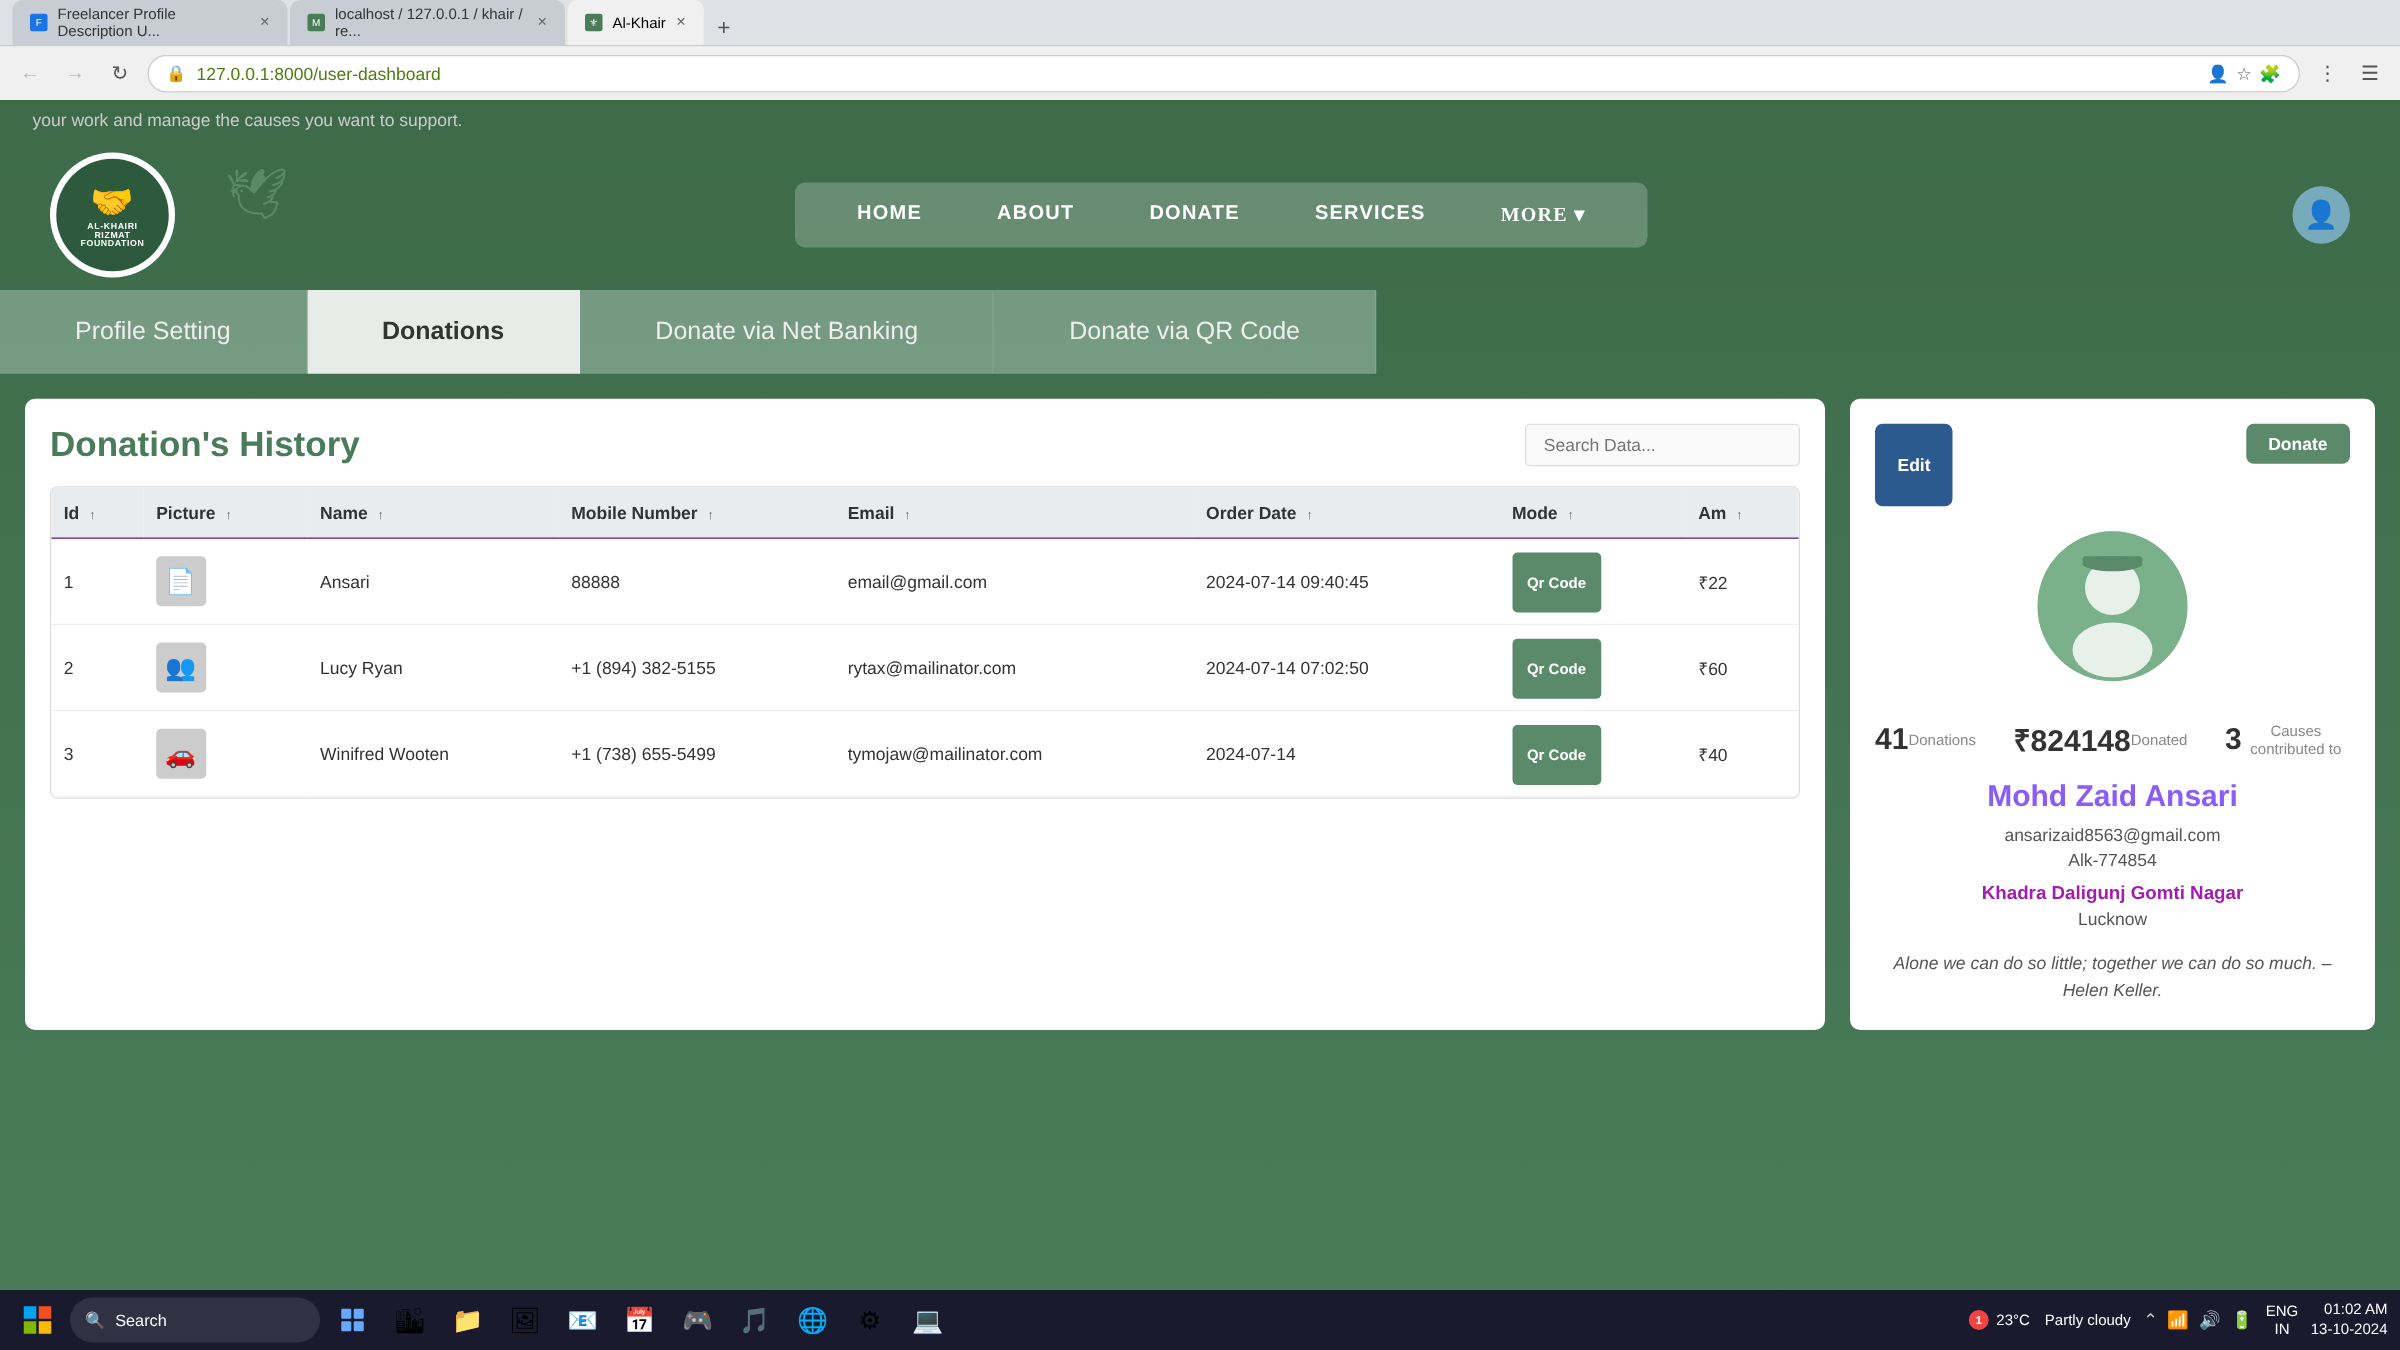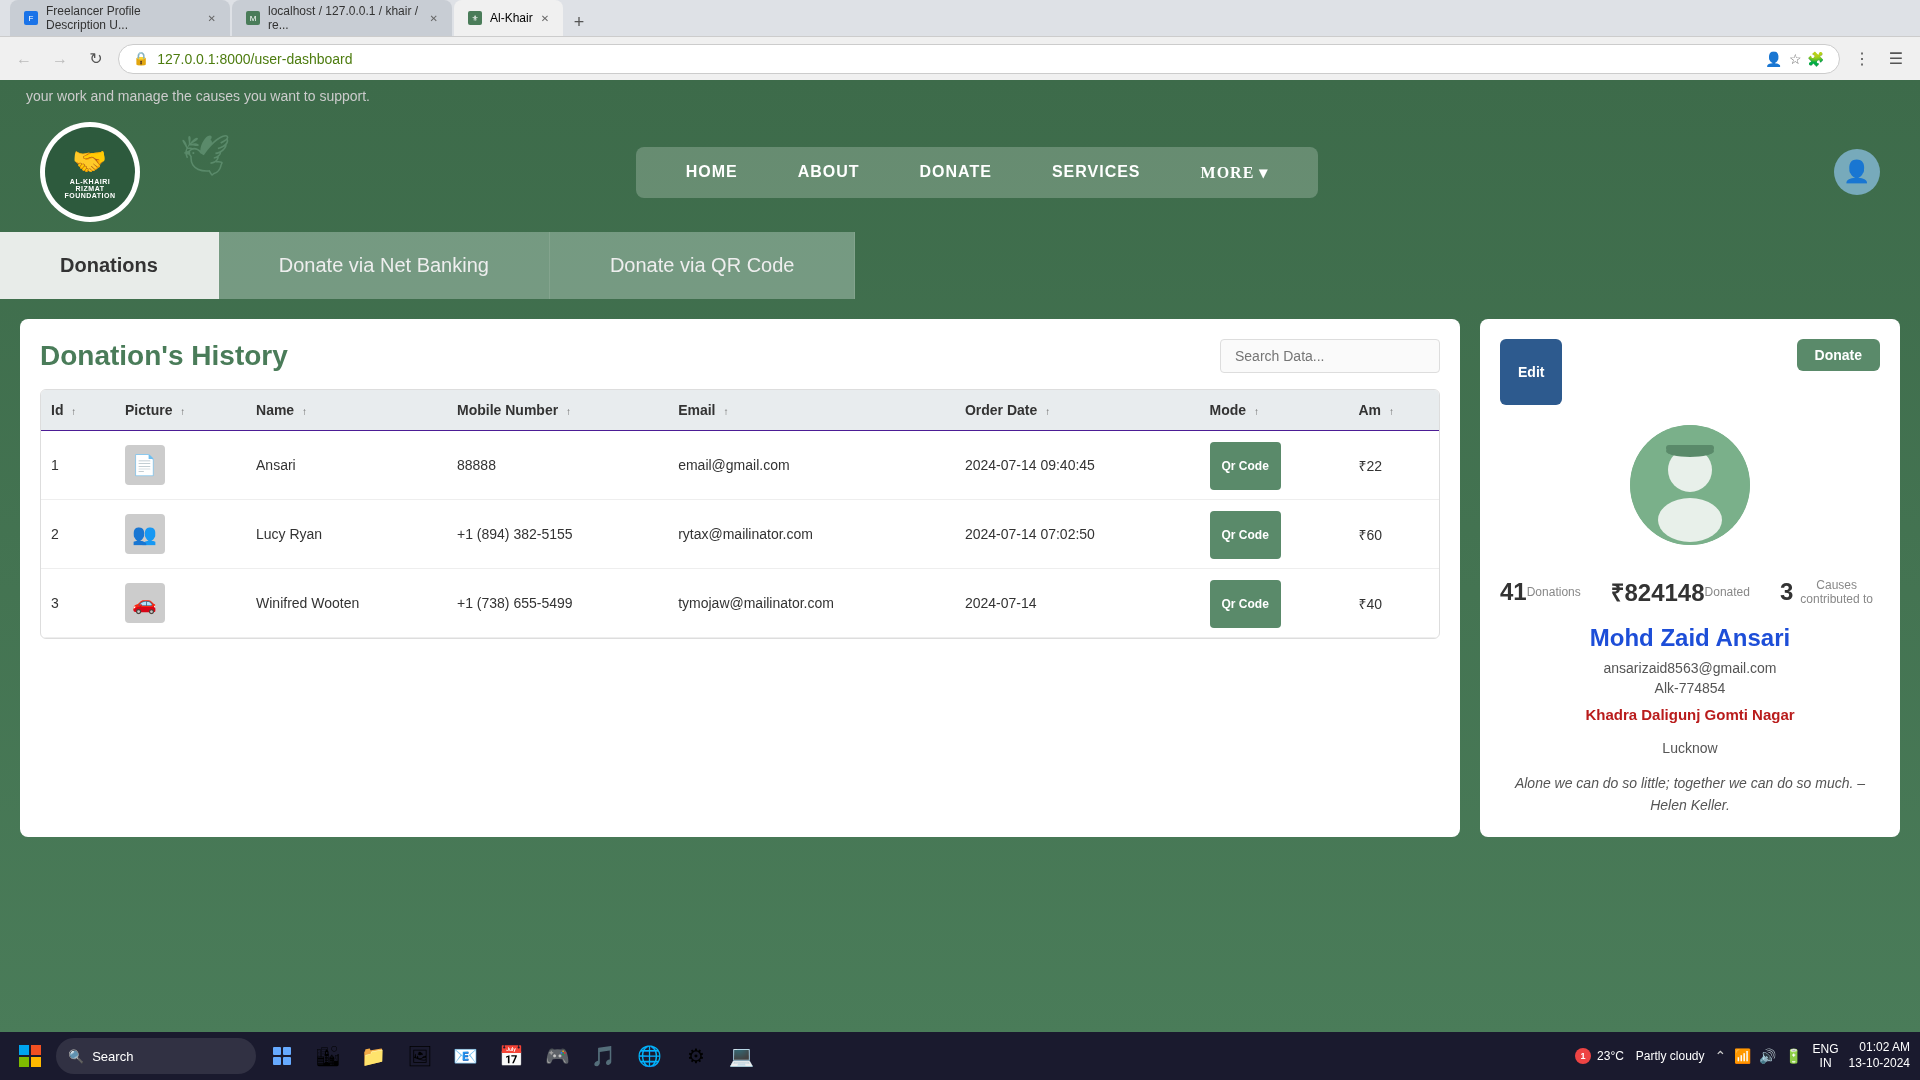--- a/index.html
+++ b/index.html
@@ -358,41 +358,41 @@
     .stat-number {
       font-size: 24px;
       font-weight: 700;
       color: #333;
     }
     .stat-label {
       font-size: 12px;
       color: #888;
     }
     .profile-name {
-      color: #1d4ed8;
+      color: #8b5cf6;
       font-size: 24px;
       font-weight: 700;
       margin-bottom: 8px;
       text-align: center;
     }
     .profile-email {
       color: #555;
       font-size: 14px;
       margin-bottom: 4px;
     }
     .profile-id {
       color: #555;
       font-size: 14px;
       margin-bottom: 10px;
     }
     .profile-address {
-      color: #b91c1c;
+      color: #a21caf;
       font-size: 15px;
       font-weight: 600;
-      margin-bottom: 17px;
+      margin-bottom: 4px;
     }
     .profile-city {
       color: #555;
       font-size: 14px;
       margin-bottom: 16px;
     }
     .profile-quote {
       color: #555;
       font-size: 14px;
       text-align: center;
@@ -549,20 +549,23 @@
         <a class="nav-item">ABOUT</a>
         <a class="nav-item">DONATE</a>
         <a class="nav-item">SERVICES</a>
         <a class="nav-item more">MORE ▾</a>
       </div>
     </div>
     <div class="user-icon-nav">👤</div>
   </div>
 
   <div class="tabs-section">
+    <div class="tab-item">
+      <span>Profile Setting</span>
+    </div>
     <div class="tab-item active">
       <span>Donations</span>
     </div>
     <div class="tab-item">
       <span>Donate via Net Banking</span>
     </div>
     <div class="tab-item">
       <span>Donate via QR Code</span>
     </div>
   </div>

